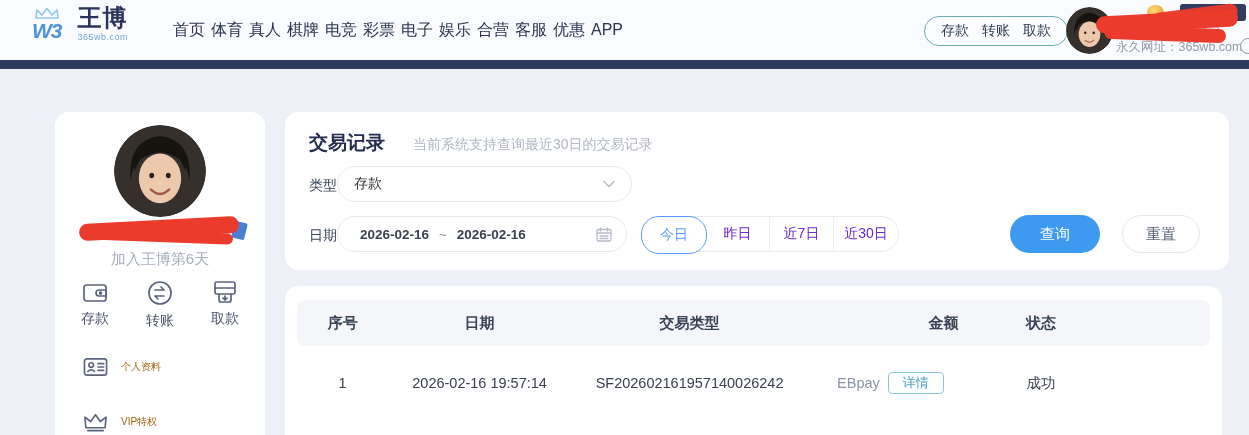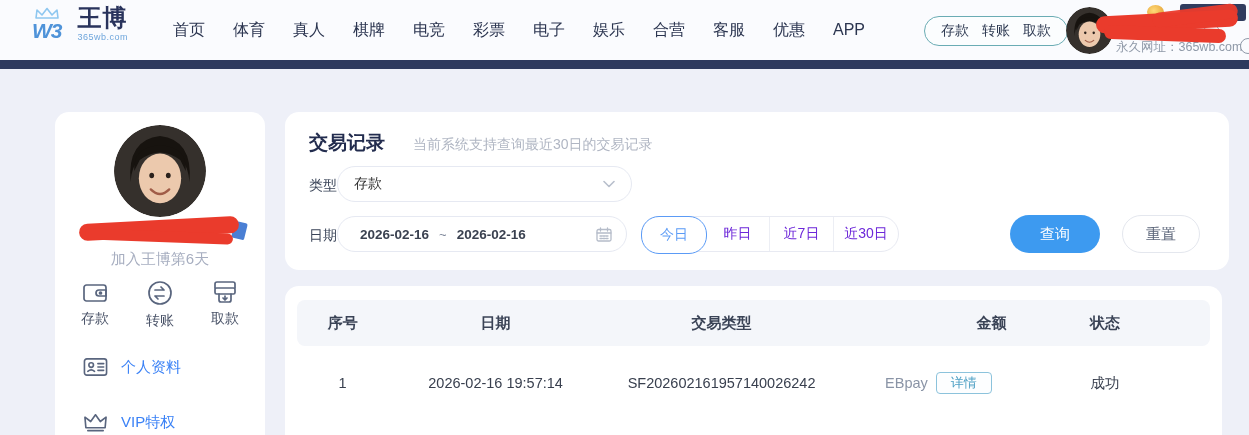--- a/index.html
+++ b/index.html
@@ -12,21 +12,21 @@
   .navy-strip { position:absolute; top:60px; left:0; width:1249px; height:9px; background:#2e3a5e; }
 
   .logo { position:absolute; left:32px; top:6px; display:flex; align-items:center; gap:16px; }
   .logo-mark { display:flex; flex-direction:column; align-items:center; line-height:1; }
   .logo-mark svg { display:block; }
   .logo-w3 { font-size:21px; font-weight:800; font-style:italic; color:#4f93d9; letter-spacing:-1px; }
   .logo-right { display:flex; flex-direction:column; line-height:1; }
   .logo-brand { font-size:24px; font-weight:800; color:#29335c; letter-spacing:1px; }
   .logo-domain { font-size:9px; color:#6fa6dc; margin-top:3px; letter-spacing:.5px; }
 
-  .nav { position:absolute; left:173px; top:0; height:60px; display:flex; align-items:center; gap:28px; }
+  .nav { position:absolute; left:173px; top:0; height:60px; display:flex; align-items:center; gap:6px; }
   .nav-item { font-size:16px; color:#2b3550; cursor:pointer; white-space:nowrap; }
 
   .quick-pill { position:absolute; left:924px; top:16px; height:30px; border:1px solid #6aacb4; border-radius:16px;
     display:flex; align-items:center; padding:0 16px; gap:13px; background:#fbfdfe; }
   .quick-pill span { font-size:14px; color:#2e3a52; cursor:pointer; }
 
   .hdr-avatar { position:absolute; left:1066px; top:7px; width:47px; height:47px; border-radius:50%; overflow:hidden; }
   .vip-band { position:absolute; left:1180px; top:4px; width:66px; height:17px; background:#303c5e; border-radius:3px 3px 3px 8px; }
   .vip-coin { position:absolute; left:1147px; top:5px; width:17px; height:14px; background:radial-gradient(circle at 40% 40%, #ffd978, #e09b2d); border-radius:50%; }
   .eye-wrap { position:absolute; left:1183px; top:25px; color:#8a94a6; }
@@ -42,21 +42,21 @@
   .side-card { position:absolute; left:55px; top:112px; width:210px; height:323px; background:#ffffff; border-radius:14px 14px 0 0; }
   .side-avatar { position:absolute; left:59px; top:13px; width:92px; height:92px; border-radius:50%; overflow:hidden; }
   .edit-pen { position:absolute; left:178px; top:110px; width:13px; height:17px; background:#4a7fd4; border-radius:2px; transform:rotate(14deg); }
   .join-text { position:absolute; left:0; top:138px; width:210px; text-align:center; font-size:15px; color:#a7aec0; }
 
   .side-actions { position:absolute; left:0; top:168px; width:210px; display:flex; justify-content:space-between; padding:0 26px; }
   .side-action { display:flex; flex-direction:column; align-items:center; gap:6px; cursor:pointer; color:#59657e; }
   .side-action .lbl { font-size:14px; color:#4a5368; }
 
   .side-menu-item { position:absolute; left:28px; display:flex; align-items:center; gap:13px; color:#59657e; cursor:pointer; }
-  .side-menu-item .lbl { font-size:15px; color:#3b82f6; }
+  .side-menu-item .lbl { font-size:10px; color:#a16207; }
 
   
   .filter-card { position:absolute; left:285px; top:112px; width:944px; height:158px; background:#ffffff; border-radius:14px; }
   .f-title-row { position:absolute; left:24px; top:18px; display:flex; align-items:baseline; gap:28px; }
   .f-title { font-size:19px; font-weight:bold; color:#222c4e; }
   .f-sub { font-size:14px; color:#b0b6c3; }
 
   .f-label { position:absolute; font-size:14px; color:#3a4458; }
   .type-select { position:absolute; left:52px; top:54px; width:295px; height:36px; border:1px solid #e6e9f2; border-radius:18px;
     background:#fff; display:flex; align-items:center; padding:0 16px; cursor:pointer; }
@@ -77,21 +77,21 @@
   .seg.active { border:1px solid #5b9bf6; border-radius:18px; color:#5b9bf6; margin:-1px; width:66px; height:38px; background:#fff; z-index:2; }
 
   .btn-query { position:absolute; left:725px; top:103px; width:90px; height:38px; background:#3d9af0; border:none; border-radius:19px;
     color:#fff; font-size:15px; cursor:pointer; font-family:inherit; }
   .btn-reset { position:absolute; left:837px; top:103px; width:78px; height:38px; background:#fff; border:1px solid #e4e7ee; border-radius:19px;
     color:#5a6478; font-size:15px; cursor:pointer; font-family:inherit; }
 
   
   .table-card { position:absolute; left:285px; top:286px; width:937px; height:149px; background:#ffffff; border-radius:14px 14px 0 0; }
   .t-head, .t-row { position:absolute; left:12px; width:913px; display:grid;
-    grid-template-columns:10% 20% 26% 18% 15% 11%; align-items:center;gap:16px; }
+    grid-template-columns:10% 20% 26% 18% 15% 11%; align-items:center; }
   .t-head { top:14px; height:46px; background:#f4f6fa; border-radius:8px; }
   .t-head .th { font-size:15px; font-weight:bold; color:#3a4356; text-align:center; }
   .t-head .th.amount, .t-row .td.amount { text-align:right; padding-right:14px; }
   .t-row { top:72px; height:50px; }
   .t-row .td { font-size:14.5px; color:#39404f; text-align:center; }
   .td-method { display:flex; align-items:center; justify-content:center; gap:8px; }
   .method-name { color:#8a94a6; font-size:14.5px; }
   .detail-badge { font-size:13px; color:#4d9fc4; border:1px solid #8cc3dc; border-radius:4px; padding:1px 14px; cursor:pointer; background:#fdfeff; }
   .status-ok { color:#2aa57d; }
 

